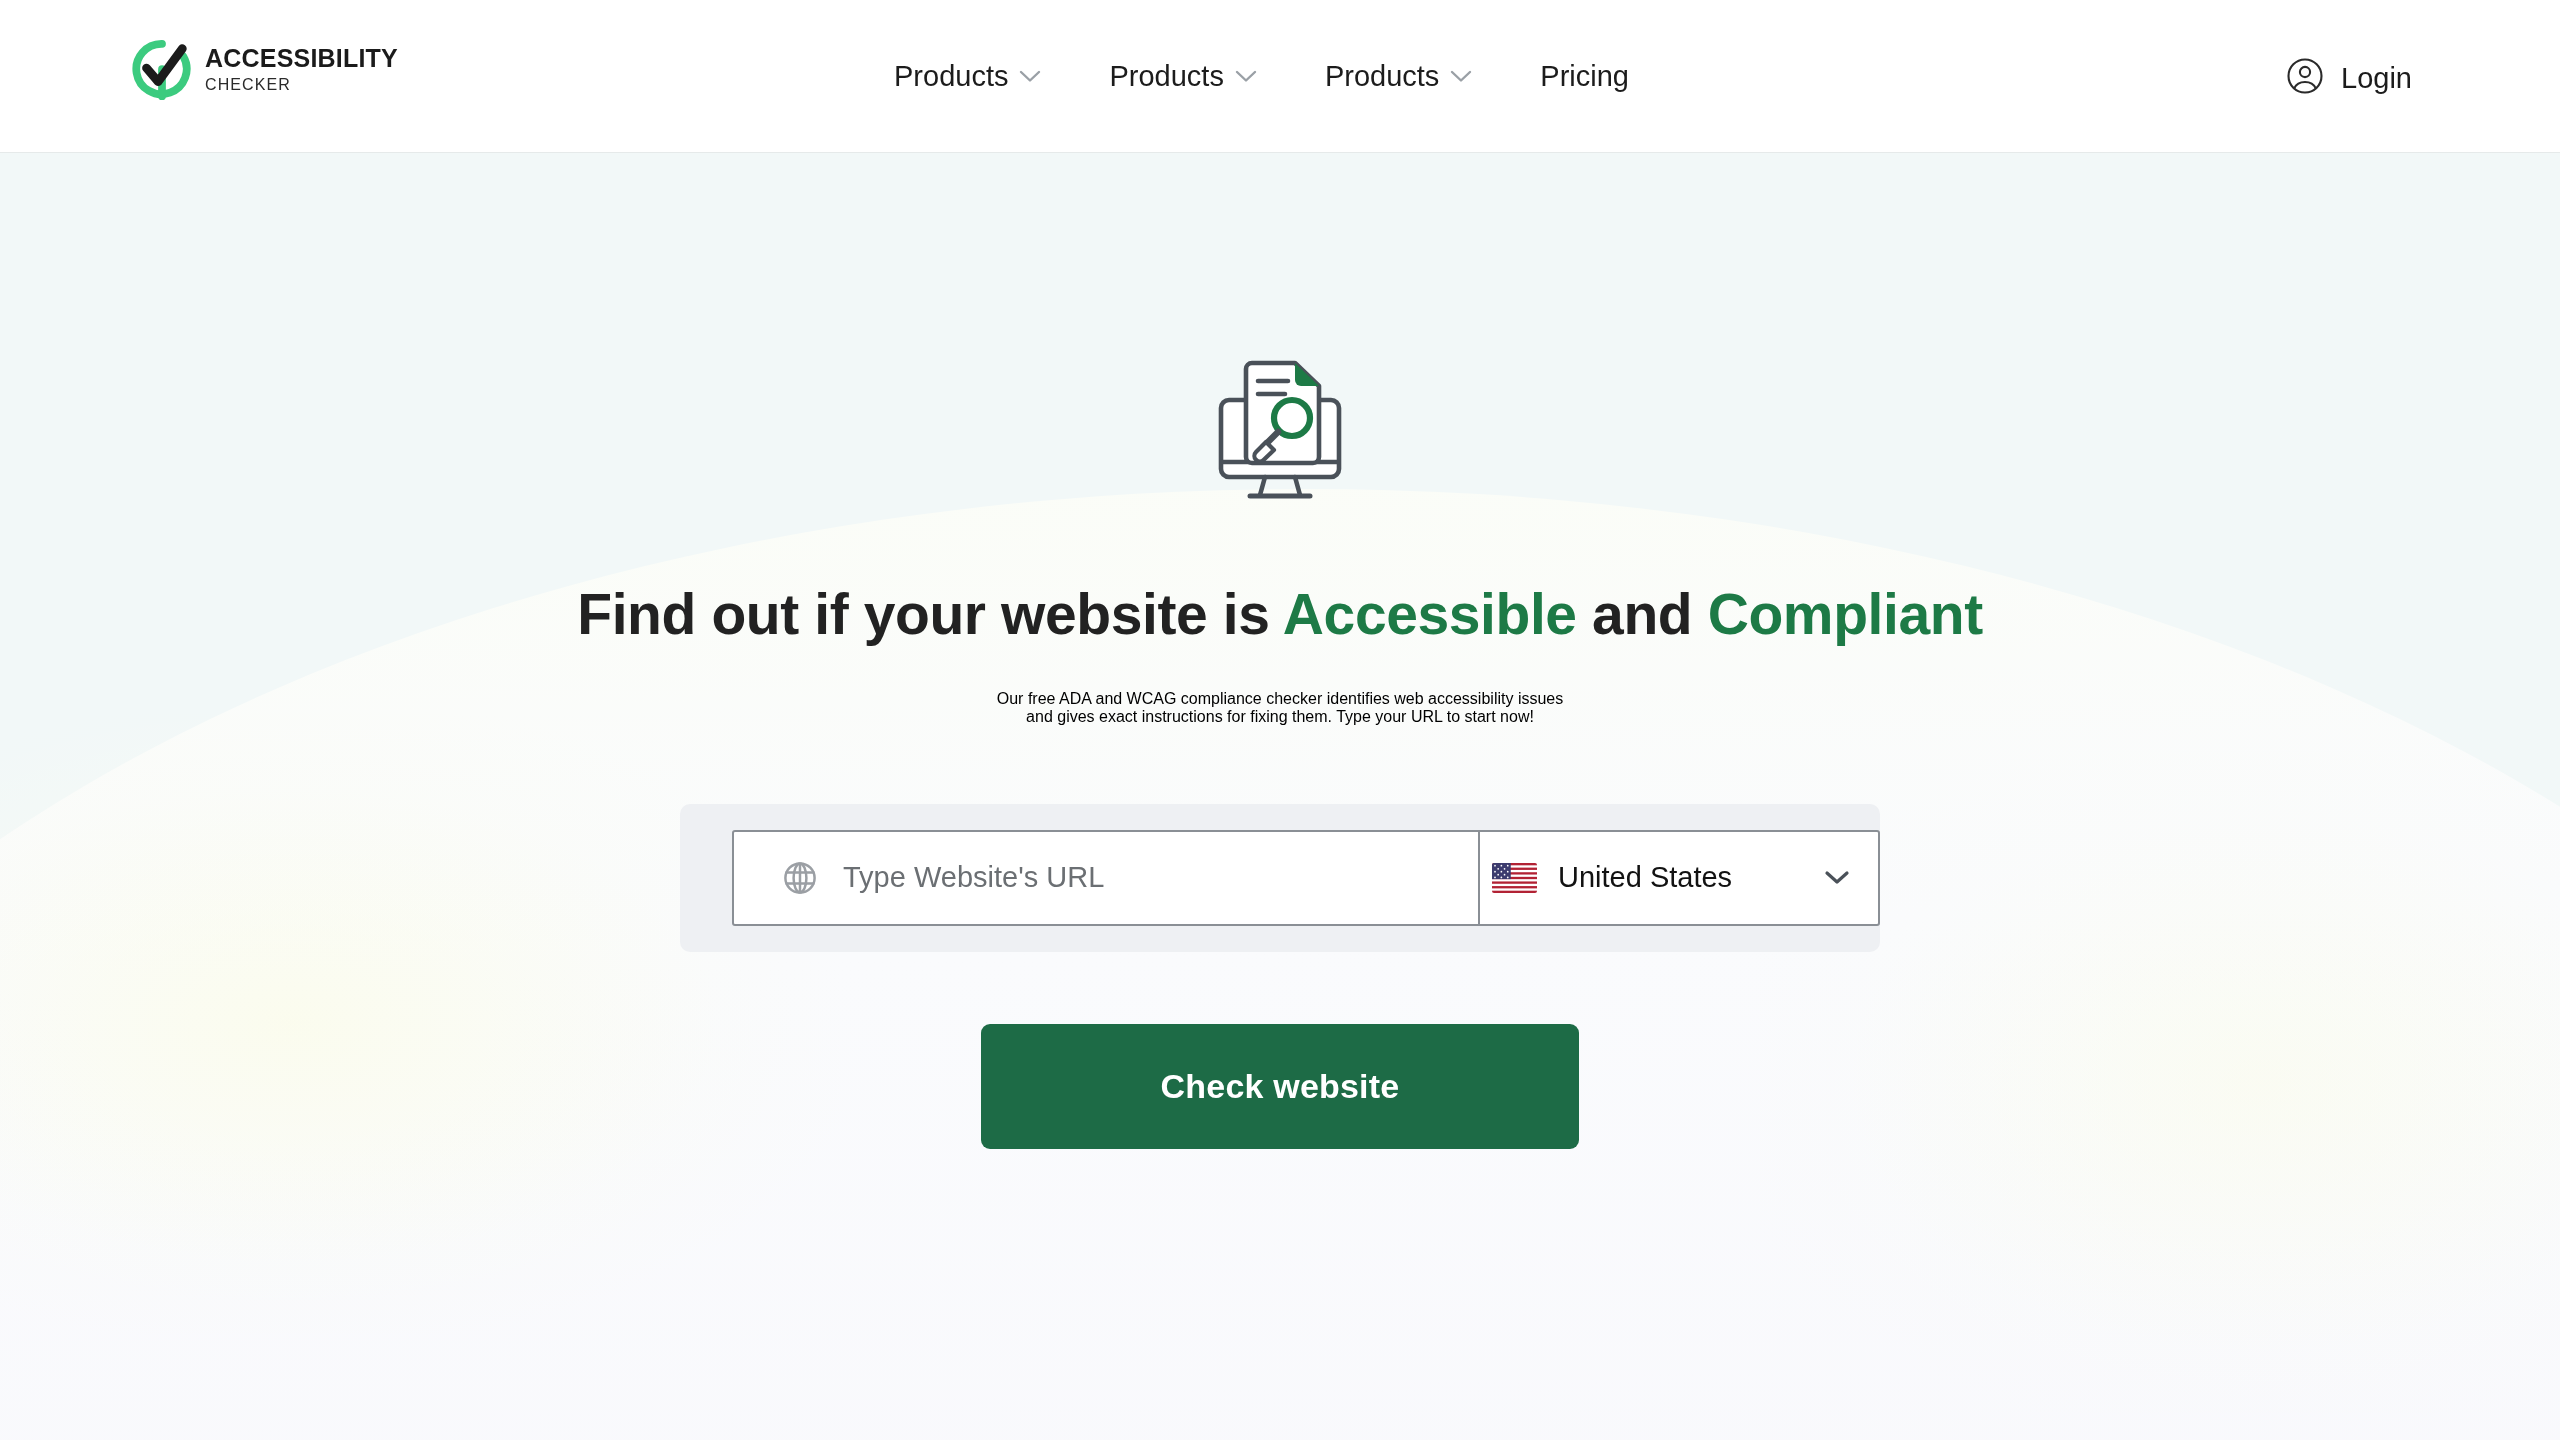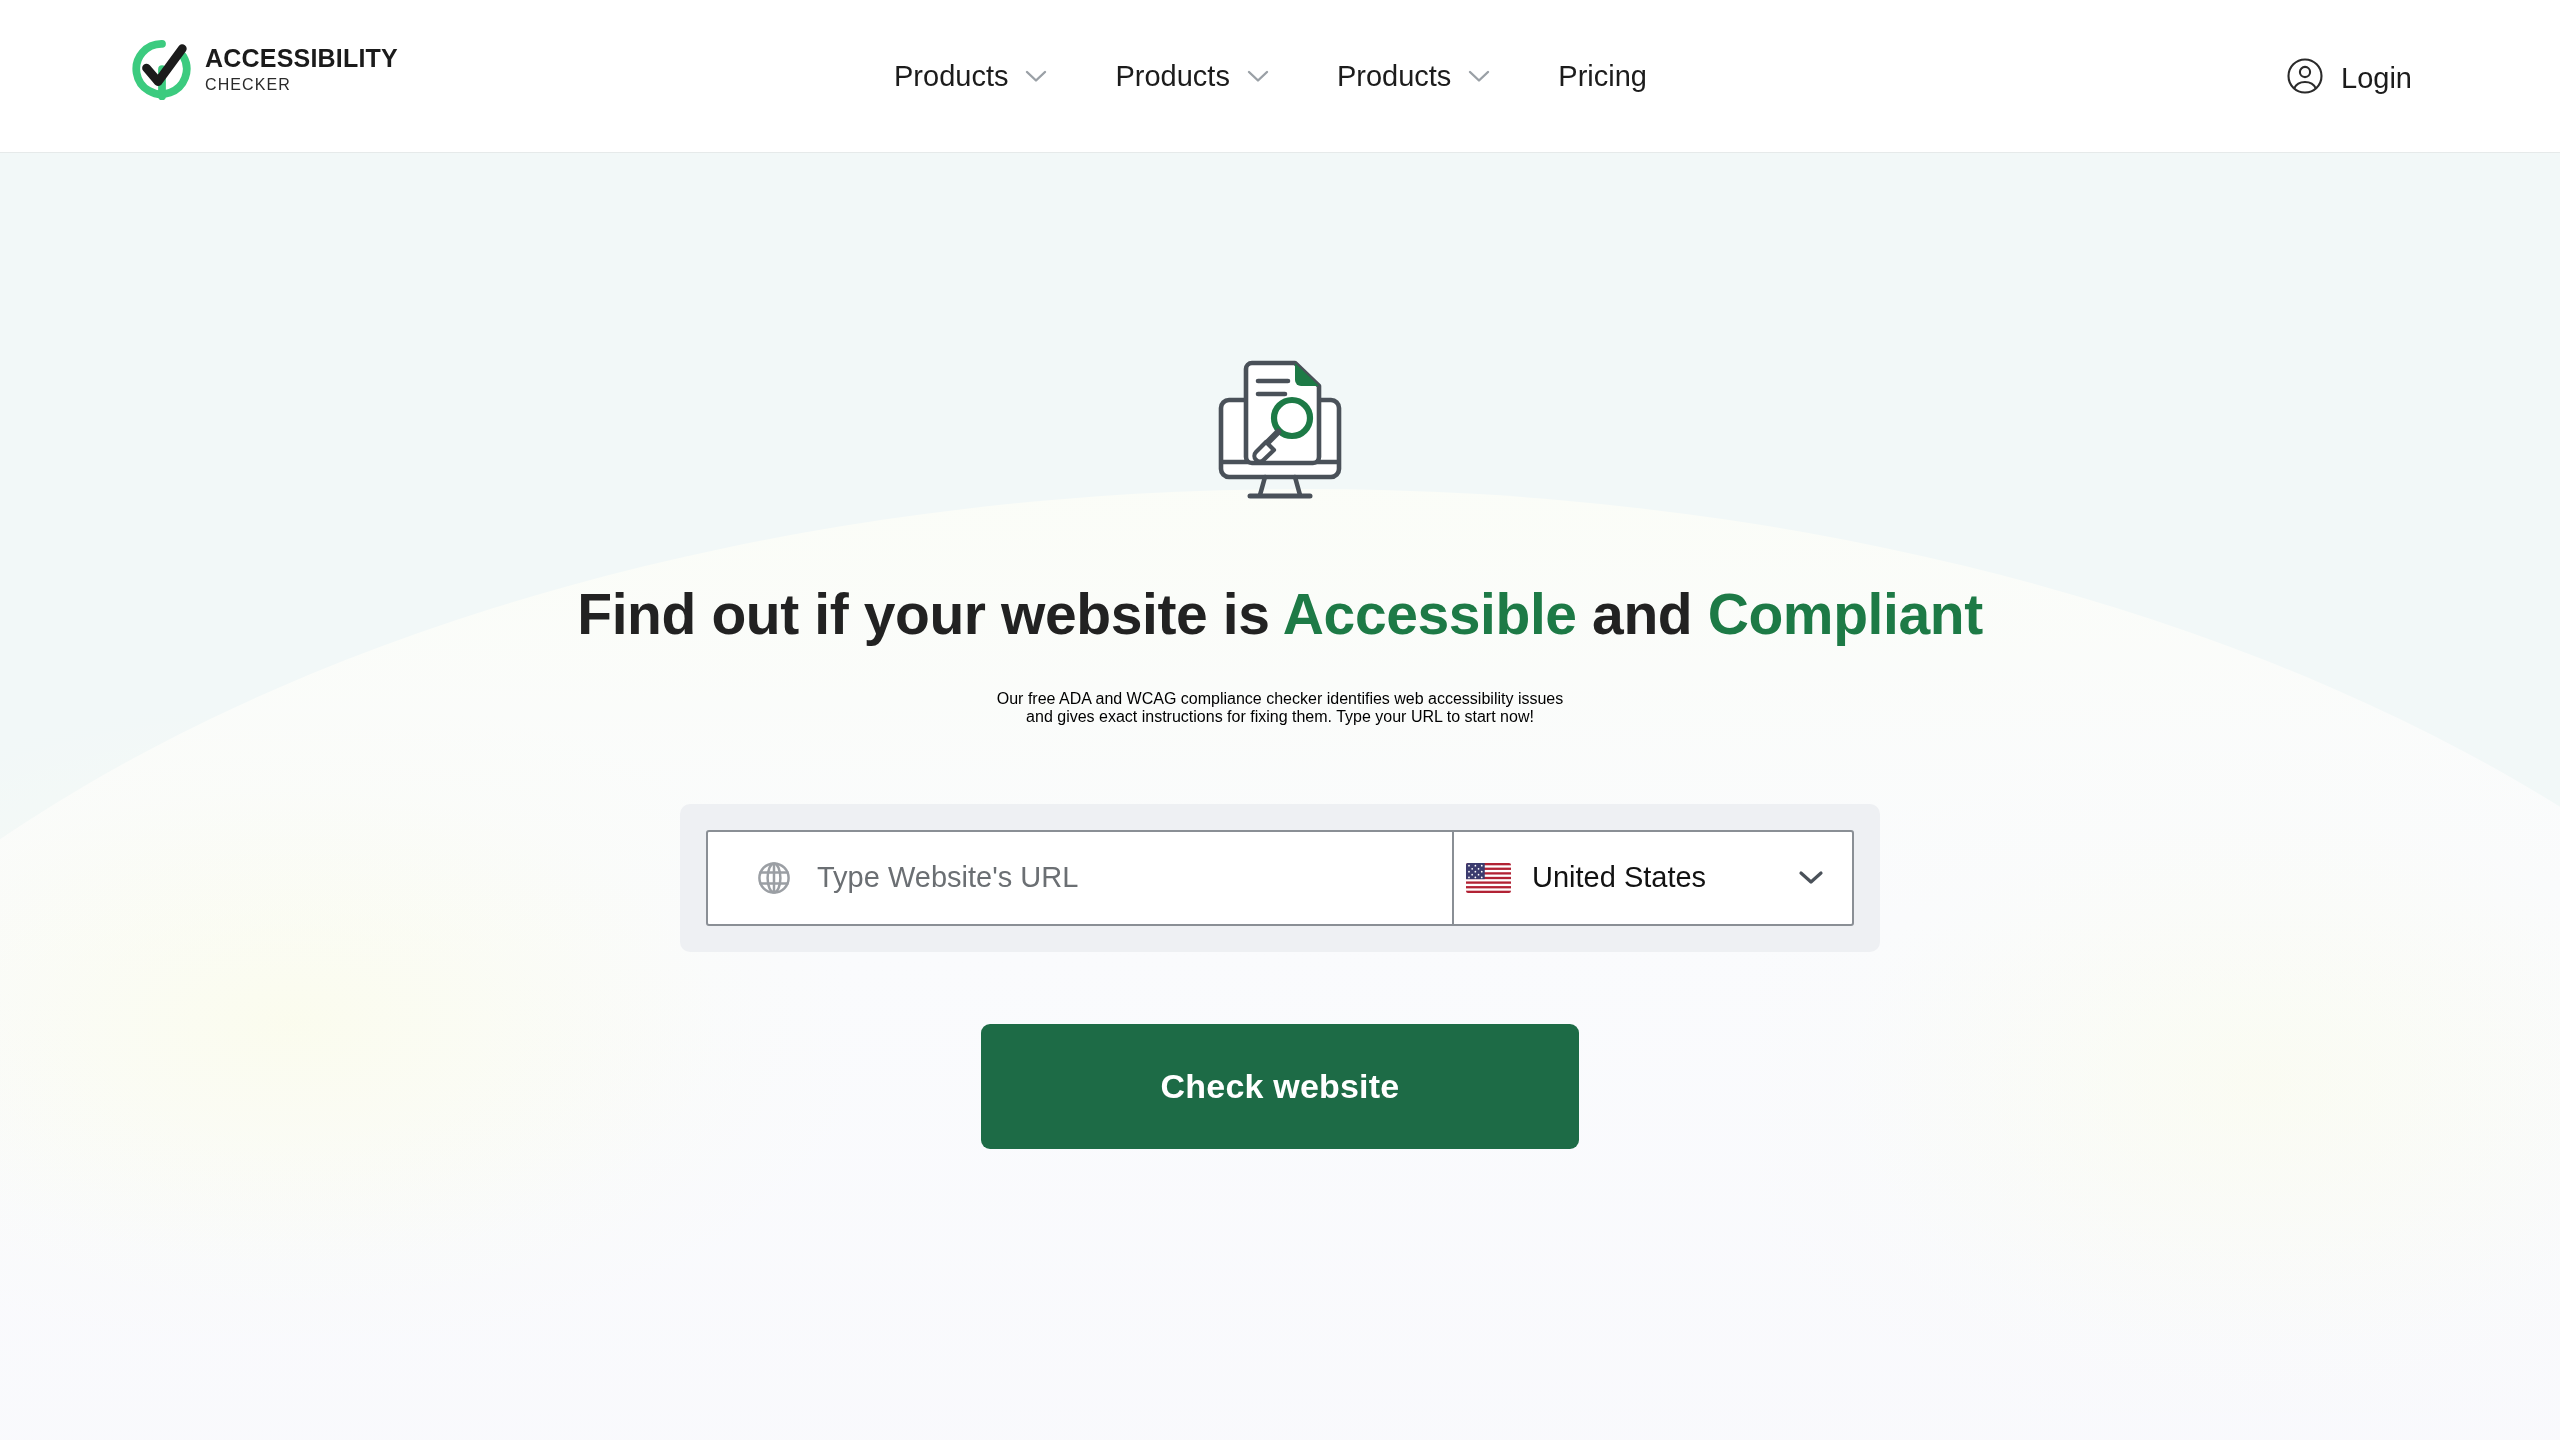--- a/index.html
+++ b/index.html
@@ -35,21 +35,21 @@
   .logo-sub {
     font-size:16px; font-weight:normal; color:#2b2b2b;
     letter-spacing:1.1px; margin-top:6px;
   }
 
   .nav {
     position:absolute; left:860px; top:0; height:153px;
     display:flex; align-items:center; gap:0;
   }
   .nav-item {
-    display:flex; align-items:center; gap:17px;
+    display:flex; align-items:center; gap:11px;
     padding:0 34px;
     font-size:29px; color:#1c1c1c; font-weight:normal;
     cursor:pointer; white-space:nowrap;
   }
   .chev { width:22px; height:13px; display:block; flex:0 0 auto; }
 
   .login {
     position:absolute; right:148px; top:50%;
     transform:translateY(-50%);
     display:flex; align-items:flex-end; gap:17px;
@@ -102,21 +102,21 @@
     font-size:30px; color:#1f1f1f; font-weight:normal;
     text-align:center; line-height:1.65;
   }
 
   
   .search-outer {
     margin-top:78px;
     width:1200px; height:148px;
     background:#eef0f3;
     border-radius:10px;
-    display:flex; align-items:center; justify-content:center;
+    display:flex; align-items:center; justify-content:flex-end;
   }
   .search-inner {
     width:1148px; height:96px;
     background:#ffffff;
     border:2px solid #8a8f95;
     border-radius:3px;
     display:flex; align-items:stretch;
   }
   .url-field {
     flex:1 1 auto;

